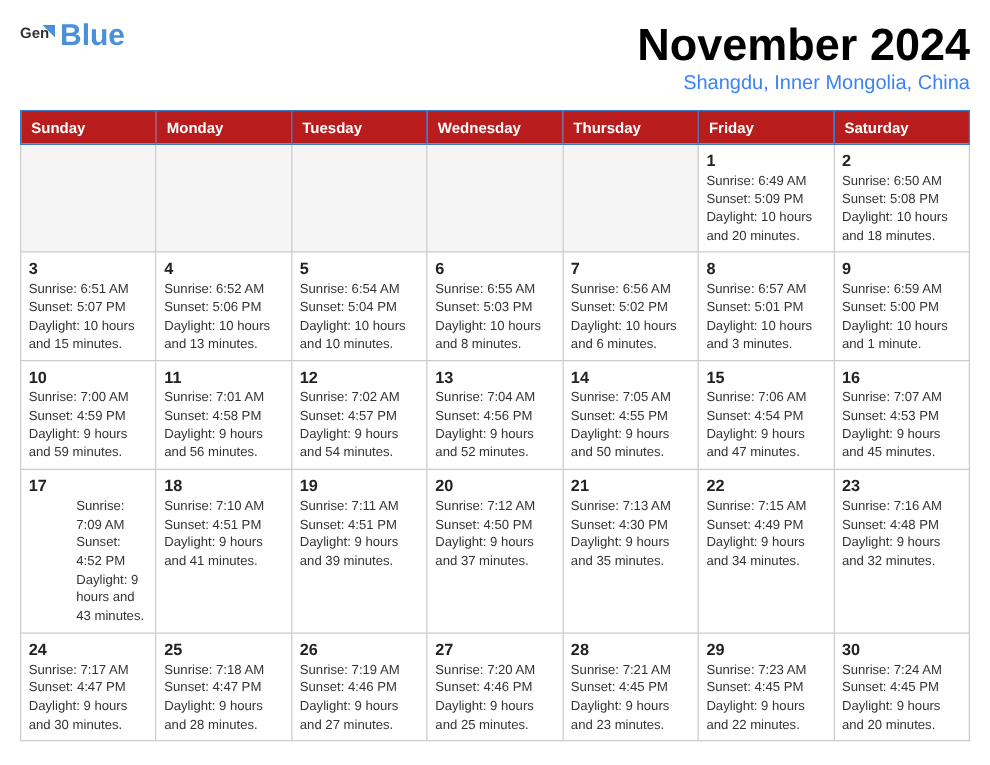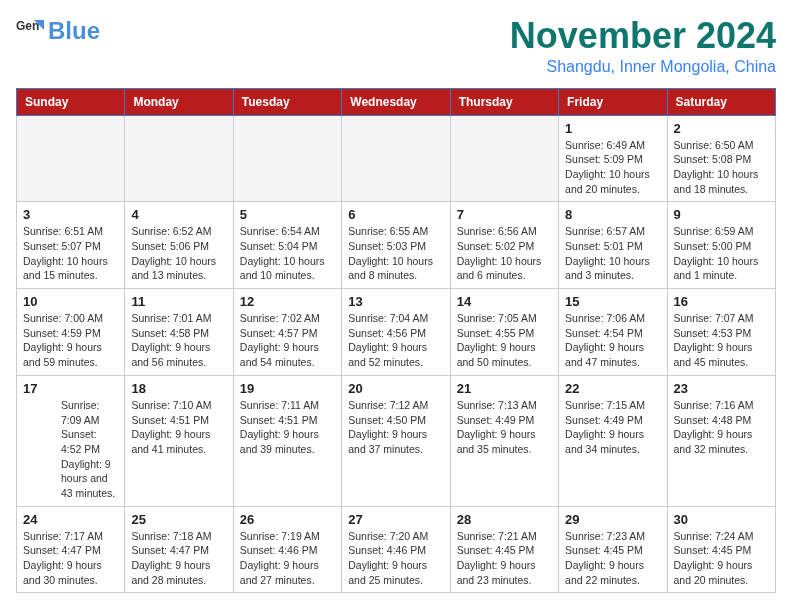--- a/index.html
+++ b/index.html
@@ -11,21 +11,21 @@
       padding: 16px;
     }
     .header {
       display: flex;
       align-items: flex-start;
       justify-content: space-between;
       margin-bottom: 12px;
     }
     .logo {
       display: flex;
-      align-items: flex-end;
+      align-items: flex-start;
       gap: 4px;
     }
     .logo-text-general {
       font-size: 18px;
       font-weight: bold;
       color: #333;
       line-height: 1.1;
     }
     .logo-text-blue {
       font-size: 24px;
@@ -36,21 +36,21 @@
     .logo-icon {
       width: 28px;
       height: 28px;
     }
     .title-block {
       text-align: right;
     }
     .month-title {
       font-size: 36px;
       font-weight: bold;
-      color: #0f766e;
+      color: #000000;
       line-height: 1.1;
     }
     .location-title {
       font-size: 16px;
       color: #3b82f6;
       margin-top: 2px;
     }
     .calendar {
       width: 100%;
       border-collapse: collapse;
@@ -249,21 +249,21 @@
         </td>
         <td>
           <div class="day-number">20</div>
           <div class="day-info" style="white-space: pre-line;">Sunrise: 7:12 AM
 Sunset: 4:50 PM
 Daylight: 9 hours and 37 minutes.</div>
         </td>
         <td>
           <div class="day-number">21</div>
           <div class="day-info" style="white-space: pre-line;">Sunrise: 7:13 AM
-Sunset: 4:49 PM
+Sunset: 4:30 PM
 Daylight: 9 hours and 35 minutes.</div>
         </td>
         <td>
           <div class="day-number">22</div>
           <div class="day-info" style="white-space: pre-line;">Sunrise: 7:15 AM
 Sunset: 4:49 PM
 Daylight: 9 hours and 34 minutes.</div>
         </td>
         <td>
           <div class="day-number">23</div>

